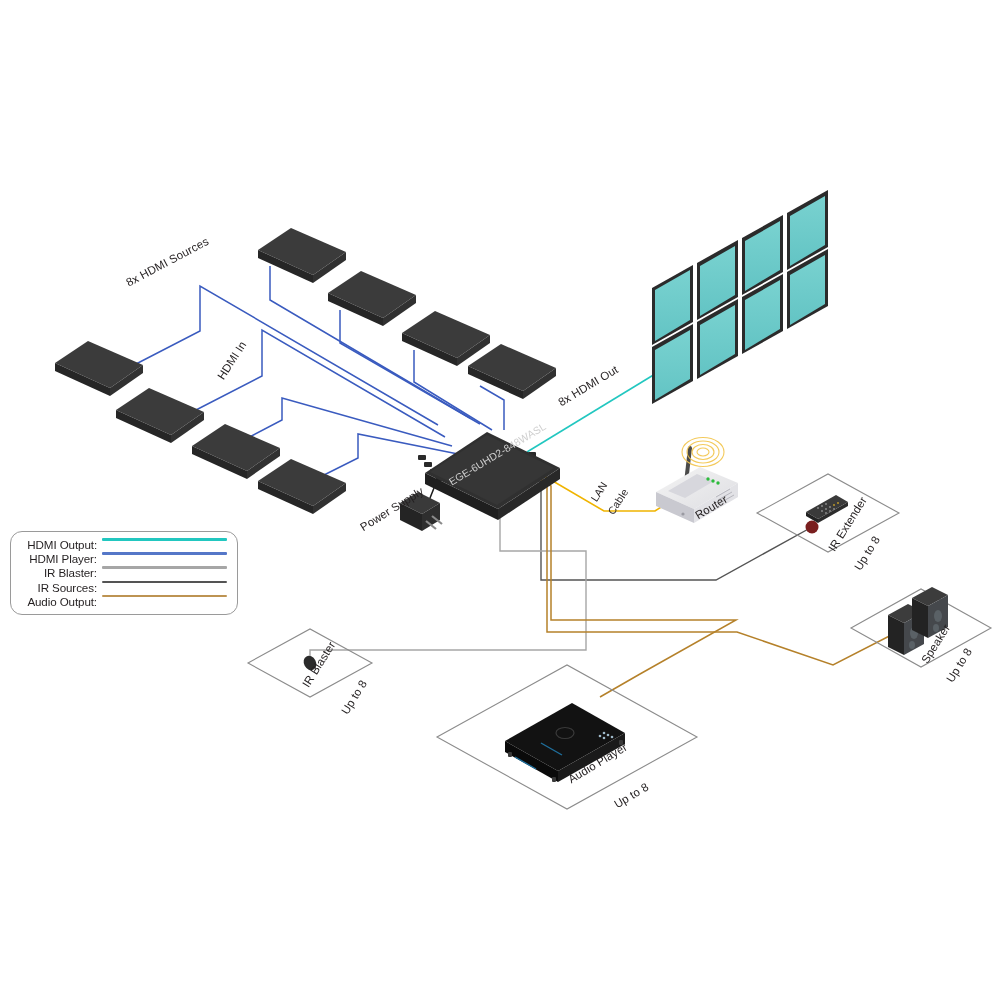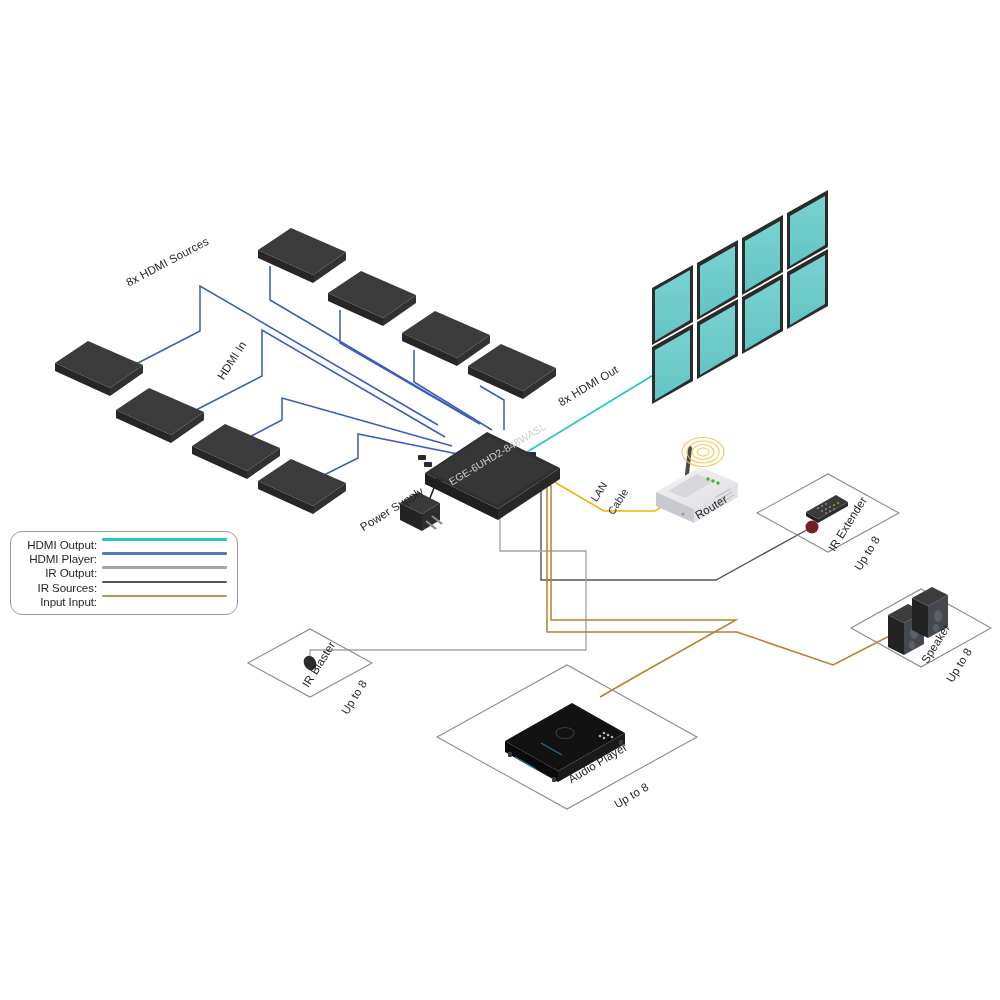--- a/index.html
+++ b/index.html
@@ -333,26 +333,26 @@
 <div class="legend">
   <div class="legend-row">
     <span class="legend-label">HDMI Output:</span>
     <span class="legend-swatch" style="background:#22c7c0"></span>
   </div>
   <div class="legend-row">
     <span class="legend-label">HDMI Player:</span>
     <span class="legend-swatch" style="background:#5577c8"></span>
   </div>
   <div class="legend-row">
-    <span class="legend-label">IR Output:</span>
+    <span class="legend-label">IR Blaster:</span>
     <span class="legend-swatch" style="background:#a6a6a6"></span>
   </div>
   <div class="legend-row">
     <span class="legend-label">IR Sources:</span>
     <span class="legend-swatch" style="background:#545454"></span>
   </div>
   <div class="legend-row">
-    <span class="legend-label">Input Input:</span>
+    <span class="legend-label">Audio Output:</span>
     <span class="legend-swatch" style="background:#bd9352"></span>
   </div>
 </div>
 
 </div>
 
 </body></html>

